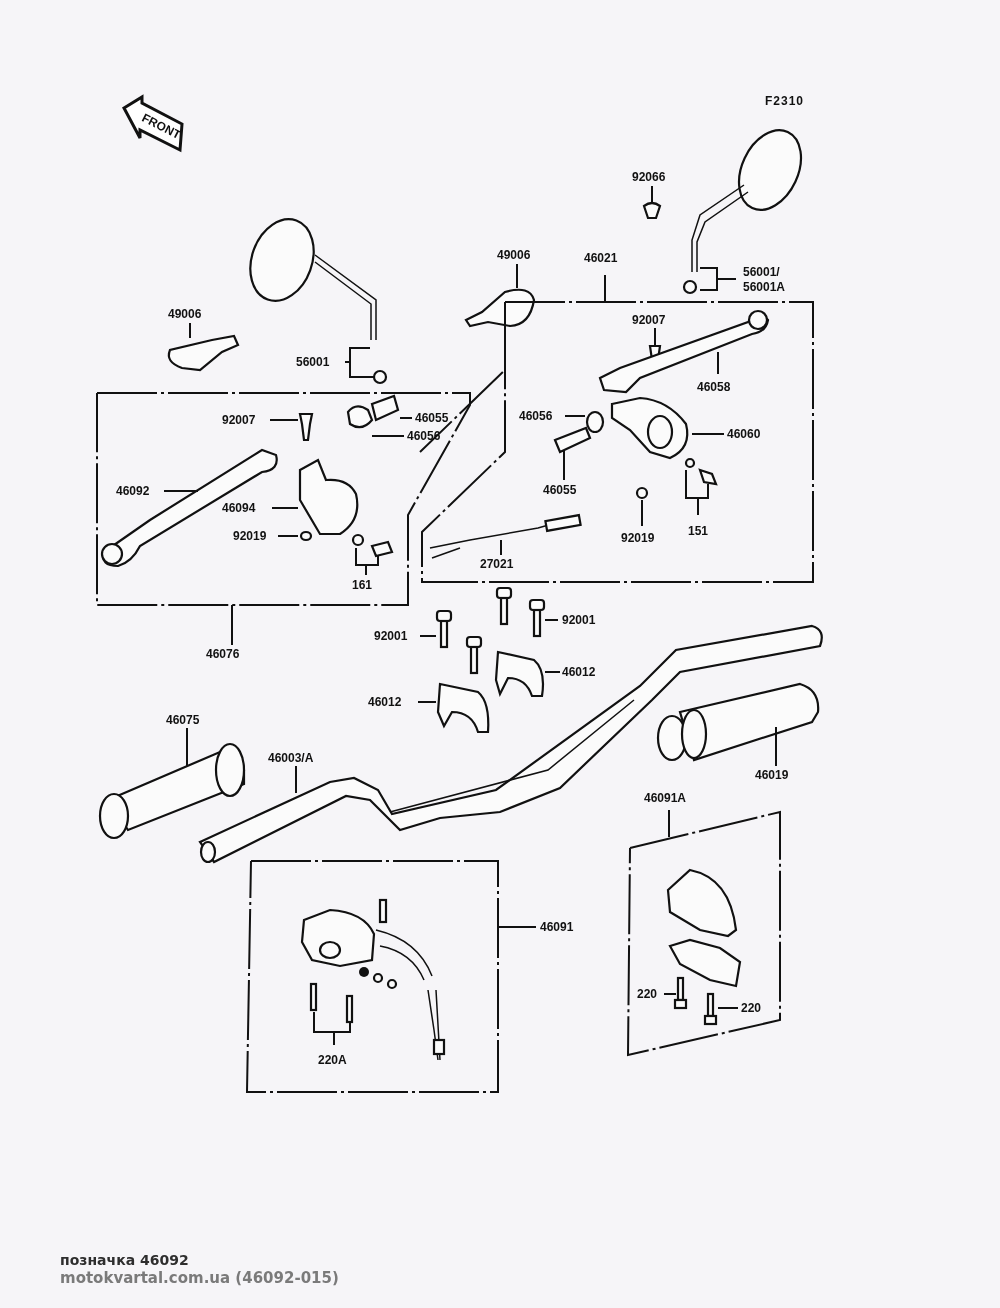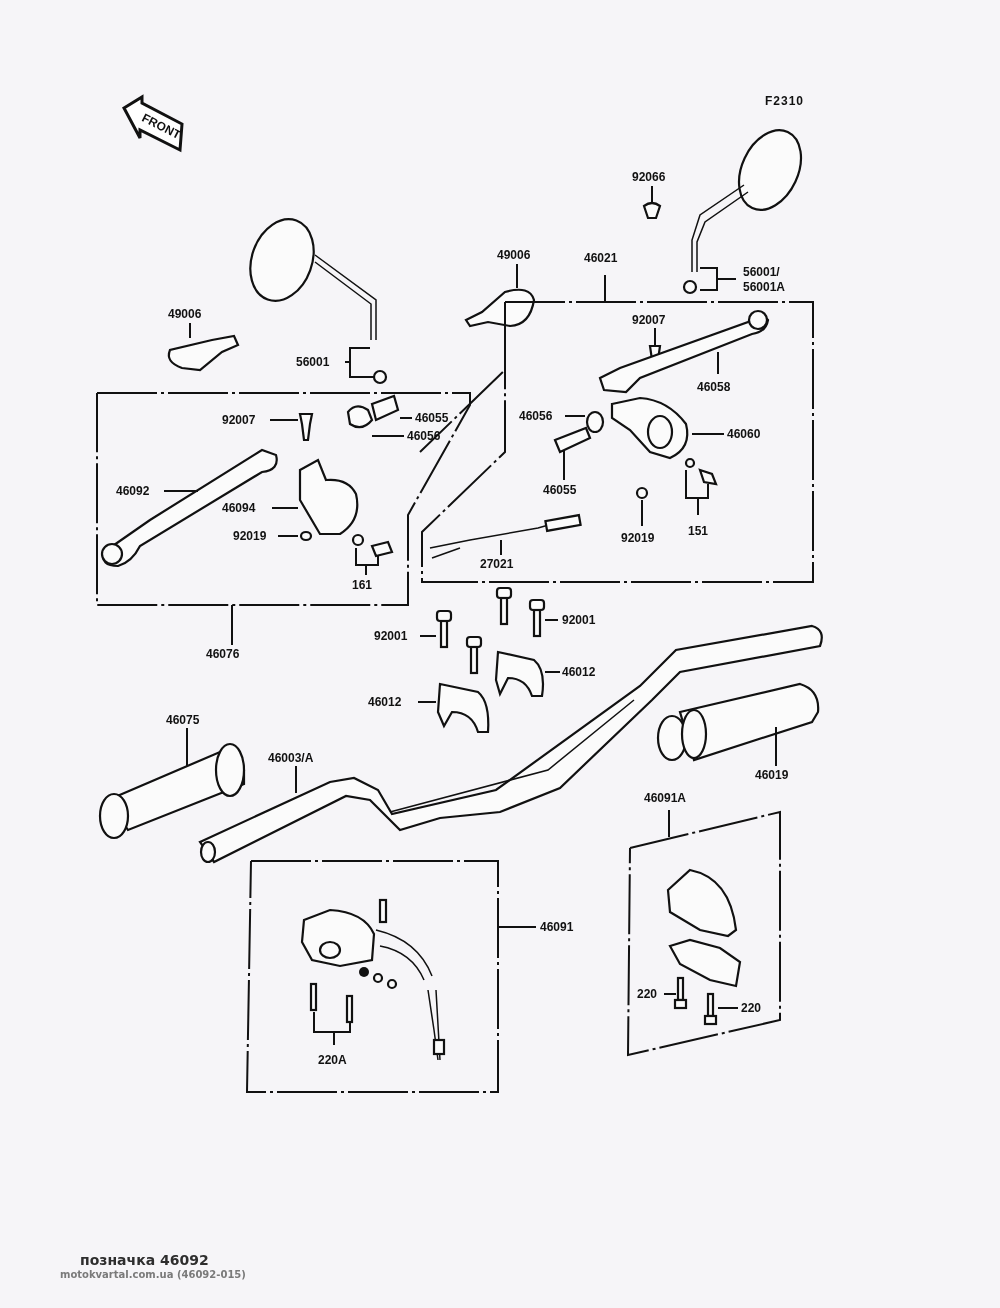--- a/index.html
+++ b/index.html
@@ -6,22 +6,22 @@
   #stage { position:relative; width:1000px; height:1308px; overflow:hidden; background:#f6f5f8; }
   svg#diagram { position:absolute; left:0; top:0; }
   .lbl { font-family:"Liberation Sans", sans-serif; font-weight:bold; font-size:12px; fill:#111; }
   .code { font-family:"Liberation Sans", sans-serif; font-weight:bold; font-size:12px; fill:#111; letter-spacing:1px; }
   .ln { stroke:#111; stroke-width:2; fill:none; }
   .part { stroke:#111; stroke-width:2.2; fill:#fbfbfb; }
   .thin { stroke:#111; stroke-width:1.5; fill:none; }
   .dash { stroke:#111; stroke-width:2; fill:none; stroke-dasharray:60 4 3 4; }
   .blk { fill:#111; }
   .caption { position:absolute; left:60px; font-family:"DejaVu Sans", sans-serif; font-weight:bold; }
-  #cap1 { top:1252px; font-size:14px; color:#2e2e2e;margin-left:20px; }
-  #cap2 { top:1269px; font-size:10px; color:#7a7a7a; }
+  #cap1 { top:1252px; font-size:14px; color:#2e2e2e; }
+  #cap2 { top:1269px; font-size:15px; color:#7a7a7a; }
 </style>
 </head>
 <body>
 
 <div id="stage">
 <svg id="diagram" width="1000" height="1308" viewBox="0 0 1000 1308">
 
   <g>
     <polygon points="124,108 142,97 142,103 182,124 180,150 140,130 140,138" fill="#fff" stroke="#111" stroke-width="3"></polygon>
     <text class="lbl" x="140" y="125" transform="rotate(27 150 125)" style="font-size:12px">FRONT</text>

